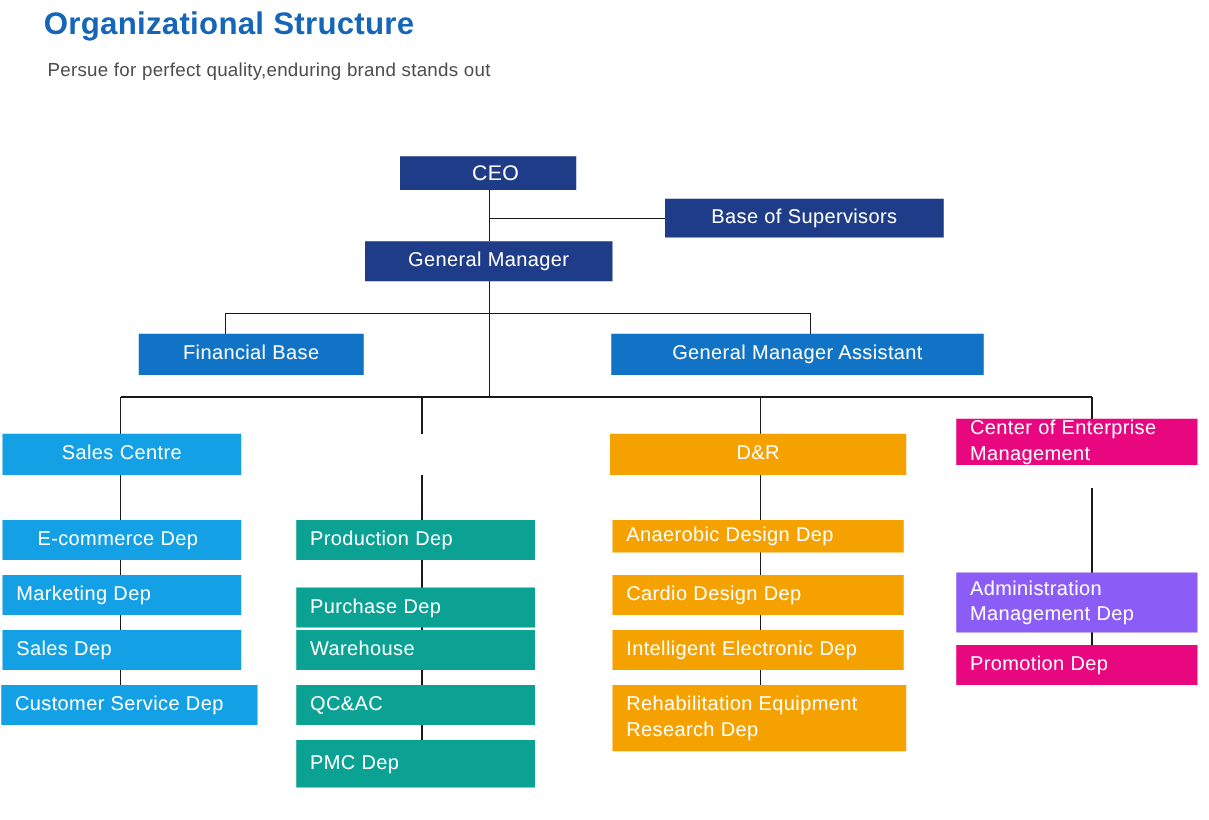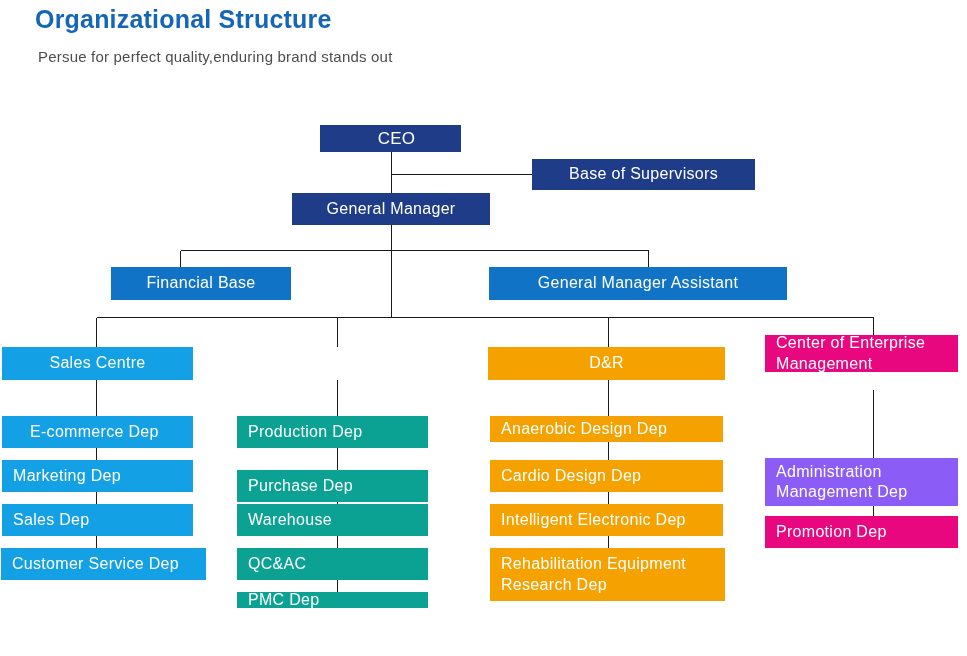--- a/index.html
+++ b/index.html
@@ -69,21 +69,21 @@
 
   <div class="box left" style="left: 2px; top: 416px; width: 191px; height: 32px; background-color: rgb(20, 160, 228); padding-left: 28px;">E-commerce Dep</div>
   <div class="box left" style="left: 2px; top: 460px; width: 191px; height: 32px; background-color: rgb(20, 160, 228);">Marketing Dep</div>
   <div class="box left" style="left: 2px; top: 504px; width: 191px; height: 32px; background-color: rgb(20, 160, 228);">Sales Dep</div>
   <div class="box left" style="left: 1px; top: 548px; width: 205px; height: 32px; background-color: rgb(20, 160, 228);">Customer Service Dep</div>
 
   <div class="box left" style="left: 237px; top: 416px; width: 191px; height: 32px; background-color: rgb(11, 162, 148);">Production Dep</div>
   <div class="box left" style="left: 237px; top: 460px; width: 191px; height: 32px; background-color: rgb(11, 162, 148); margin-top: 10px;">Purchase Dep</div>
   <div class="box left" style="left: 237px; top: 504px; width: 191px; height: 32px; background-color: rgb(11, 162, 148);">Warehouse</div>
   <div class="box left" style="left: 237px; top: 548px; width: 191px; height: 32px; background-color: rgb(11, 162, 148);">QC&amp;AC</div>
-  <div class="box left" style="left: 237px; top: 592px; width: 191px; height: 16px; background-color: rgb(11, 162, 148);">PMC Dep</div>
+  <div class="box left" style="left: 237px; top: 592px; width: 191px; height: 38px; background-color: rgb(11, 162, 148);">PMC Dep</div>
 
   <div class="box left" style="left: 490px; top: 416px; width: 233px; height: 26px; background-color: rgb(245, 162, 1);">Anaerobic Design Dep</div>
   <div class="box left" style="left: 490px; top: 460px; width: 233px; height: 32px; background-color: rgb(245, 162, 1);">Cardio Design Dep</div>
   <div class="box left" style="left: 490px; top: 504px; width: 233px; height: 32px; background-color: rgb(245, 162, 1);">Intelligent Electronic Dep</div>
   <div class="box left" style="left: 490px; top: 548px; width: 235px; height: 53px; background-color: rgb(245, 162, 1);">Rehabilitation Equipment Research Dep</div>
 
   <div class="box left" style="left: 765px; top: 458px; width: 193px; height: 48px; background-color: #8b5cf6;">Administration Management Dep</div>
   <div class="box left" style="left: 765px; top: 516px; width: 193px; height: 32px; background-color: rgb(233, 7, 127);">Promotion Dep</div>
 
 </div>

